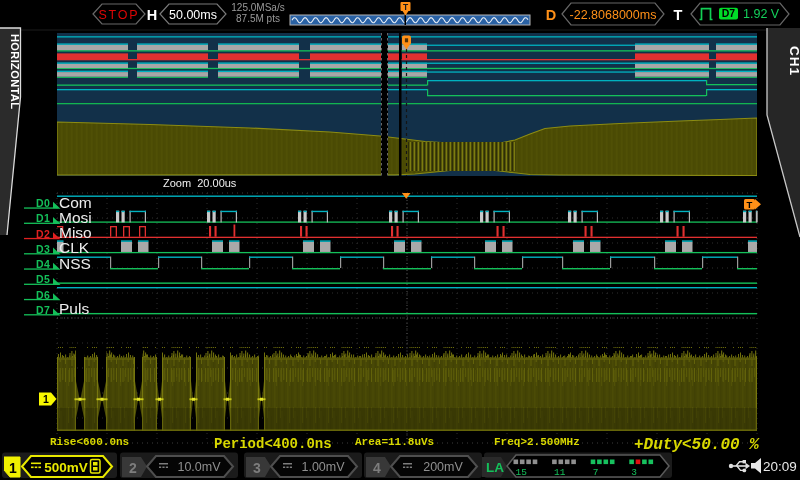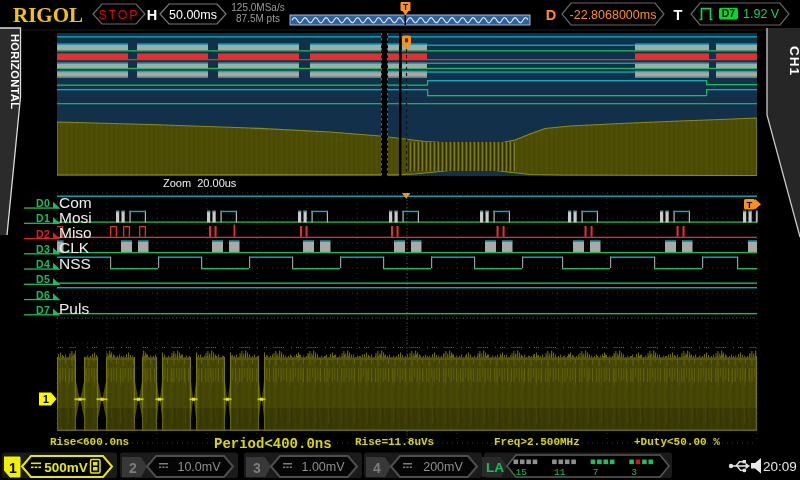--- a/index.html
+++ b/index.html
@@ -1,18 +1,17 @@
 <!DOCTYPE html>
 <html><head><meta charset="utf-8"><style>
 html,body{margin:0;padding:0;background:#000;}
 #scr{position:relative;width:800px;height:480px;background:#000;overflow:hidden;font-family:"Liberation Sans",sans-serif;}
 .abs{position:absolute;}
 </style></head><body>
 <div id="scr">
-<div class="abs" style="left:13px;top:3px;color:#f2c40f;font-family:'Liberation Serif',serif;font-weight:bold;font-size:21px;letter-spacing:0px;">RIGOL</div>
 <svg class="abs" style="left:0;top:0" width="800" height="32" viewBox="0 0 800 32">
       <path d="M93,14 L102,4 L136,4 L145,14 L136,24 L102,24 Z" fill="#000" stroke="#686868" stroke-width="1.2"></path>
       <text x="119" y="18.5" fill="#dd0505" font-size="12.5" text-anchor="middle" letter-spacing="1.8">STOP</text>
       <text x="152" y="19.5" fill="#fff" font-size="14.5" font-weight="bold" text-anchor="middle">H</text>
       <path d="M160,14 L169,4 L217,4 L226,14 L217,24 L169,24 Z" fill="#000" stroke="#7a7a7a" stroke-width="1.2"></path>
       <text x="193" y="18.5" fill="#fff" font-size="12.5" text-anchor="middle">50.00ms</text>
       <text x="258" y="11" fill="#9a9a9a" font-size="10" text-anchor="middle">125.0MSa/s</text>
       <text x="258" y="22" fill="#9a9a9a" font-size="10" text-anchor="middle">87.5M pts</text>
       <rect x="290" y="15" width="240" height="10" fill="#2a62a5" stroke="#b5b5b5" stroke-width="1"></rect>
       <path d="M292.0,20.2 L293.0,18.7 L294.0,17.8 L295.0,17.7 L296.0,18.4 L297.0,19.8 L298.0,21.3 L299.0,22.5 L300.0,22.8 L301.0,22.2 L302.0,21.0 L303.0,19.4 L304.0,18.2 L305.0,17.6 L306.0,17.9 L307.0,19.1 L308.0,20.6 L309.0,22.0 L310.0,22.7 L311.0,22.6 L312.0,21.7 L313.0,20.2 L314.0,18.7 L315.0,17.8 L316.0,17.7 L317.0,18.4 L318.0,19.8 L319.0,21.3 L320.0,22.5 L321.0,22.8 L322.0,22.2 L323.0,21.0 L324.0,19.4 L325.0,18.2 L326.0,17.6 L327.0,17.9 L328.0,19.1 L329.0,20.6 L330.0,22.0 L331.0,22.7 L332.0,22.6 L333.0,21.7 L334.0,20.2 L335.0,18.7 L336.0,17.8 L337.0,17.7 L338.0,18.4 L339.0,19.8 L340.0,21.3 L341.0,22.5 L342.0,22.8 L343.0,22.2 L344.0,21.0 L345.0,19.4 L346.0,18.2 L347.0,17.6 L348.0,17.9 L349.0,19.1 L350.0,20.6 L351.0,22.0 L352.0,22.7 L353.0,22.6 L354.0,21.7 L355.0,20.2 L356.0,18.7 L357.0,17.8 L358.0,17.7 L359.0,18.4 L360.0,19.8 L361.0,21.3 L362.0,22.5 L363.0,22.8 L364.0,22.2 L365.0,21.0 L366.0,19.4 L367.0,18.2 L368.0,17.6 L369.0,17.9 L370.0,19.1 L371.0,20.6 L372.0,22.0 L373.0,22.7 L374.0,22.6 L375.0,21.7 L376.0,20.2 L377.0,18.7 L378.0,17.8 L379.0,17.7 L380.0,18.4 L381.0,19.8 L382.0,21.3 L383.0,22.5 L384.0,22.8 L385.0,22.2 L386.0,21.0 L387.0,19.4 L388.0,18.2 L389.0,17.6 L390.0,17.9 L391.0,19.1 L392.0,20.6 L393.0,22.0 L394.0,22.7 L395.0,22.6 L396.0,21.7 L397.0,20.2 L398.0,18.7 L399.0,17.8 L400.0,17.7 L401.0,18.4 L402.0,19.8 L403.0,21.3 L404.0,22.5 L405.0,22.8 L406.0,22.2 L407.0,21.0 L408.0,19.4 L409.0,18.2 L410.0,17.6 L411.0,17.9 L412.0,19.1 L413.0,20.6 L414.0,22.0 L415.0,22.7 L416.0,22.6 L417.0,21.7 L418.0,20.2 L419.0,18.7 L420.0,17.8 L421.0,17.7 L422.0,18.4 L423.0,19.8 L424.0,21.3 L425.0,22.5 L426.0,22.8 L427.0,22.2 L428.0,21.0 L429.0,19.4 L430.0,18.2 L431.0,17.6 L432.0,17.9 L433.0,19.1 L434.0,20.6 L435.0,22.0 L436.0,22.7 L437.0,22.6 L438.0,21.7 L439.0,20.2 L440.0,18.7 L441.0,17.8 L442.0,17.7 L443.0,18.4 L444.0,19.8 L445.0,21.3 L446.0,22.5 L447.0,22.8 L448.0,22.2 L449.0,21.0 L450.0,19.4 L451.0,18.2 L452.0,17.6 L453.0,17.9 L454.0,19.1 L455.0,20.6 L456.0,22.0 L457.0,22.7 L458.0,22.6 L459.0,21.7 L460.0,20.2 L461.0,18.7 L462.0,17.8 L463.0,17.7 L464.0,18.4 L465.0,19.8 L466.0,21.3 L467.0,22.5 L468.0,22.8 L469.0,22.2 L470.0,21.0 L471.0,19.4 L472.0,18.2 L473.0,17.6 L474.0,17.9 L475.0,19.1 L476.0,20.6 L477.0,22.0 L478.0,22.7 L479.0,22.6 L480.0,21.7 L481.0,20.2 L482.0,18.7 L483.0,17.8 L484.0,17.7 L485.0,18.4 L486.0,19.8 L487.0,21.3 L488.0,22.5 L489.0,22.8 L490.0,22.2 L491.0,21.0 L492.0,19.4 L493.0,18.2 L494.0,17.6 L495.0,17.9 L496.0,19.1 L497.0,20.6 L498.0,22.0 L499.0,22.7 L500.0,22.6 L501.0,21.7 L502.0,20.2 L503.0,18.7 L504.0,17.8 L505.0,17.7 L506.0,18.4 L507.0,19.8 L508.0,21.3 L509.0,22.5 L510.0,22.8 L511.0,22.2 L512.0,21.0 L513.0,19.4 L514.0,18.2 L515.0,17.6 L516.0,17.9 L517.0,19.1 L518.0,20.6 L519.0,22.0 L520.0,22.7 L521.0,22.6 L522.0,21.7 L523.0,20.2 L524.0,18.7 L525.0,17.8 L526.0,17.7 L527.0,18.4 L528.0,19.8" fill="none" stroke="#e8eef5" stroke-width="1.1"></path>
@@ -485,23 +484,23 @@
       <text x="59" y="314.45" fill="#ededed" font-size="15.5" font-family="Liberation Sans">Puls</text>
       <path d="M402,193 L410.5,193 L406.2,198.8 Z" fill="#ff9018"></path>
       <rect x="744" y="199" width="11" height="10.5" rx="1.5" fill="#ff9018"></rect>
       <path d="M755,199 L761,204.2 L755,209.5 Z" fill="#ff9018"></path>
       <text x="749.5" y="207.5" fill="#000" font-size="9.5" font-weight="bold" text-anchor="middle">T</text>
       <path d="M39,392.5 L51,392.5 L56.5,399 L51,405.5 L39,405.5 Z" fill="#f8f800"></path>
       <text x="46" y="403" fill="#000" font-size="10.5" font-weight="bold" text-anchor="middle">1</text>
     </svg>
 <div class="abs" style="left:50px;top:436px;color:#d8d800;font-size:11px;font-weight:bold;font-family:'Liberation Mono',monospace;">Rise&lt;600.0ns</div>
 <div class="abs" style="left:214px;top:436px;color:#d8d800;font-size:14px;font-weight:bold;font-family:'Liberation Mono',monospace;">Period&lt;400.0ns</div>
-<div class="abs" style="left:355px;top:436px;color:#d8d800;font-size:11px;font-weight:bold;font-family:'Liberation Mono',monospace;">Rise=11.8uVs</div>
+<div class="abs" style="left:355px;top:436px;color:#d8d800;font-size:11px;font-weight:bold;font-family:'Liberation Mono',monospace;">Area=11.8uVs</div>
 <div class="abs" style="left:494px;top:436px;color:#d8d800;font-size:11px;font-weight:bold;font-family:'Liberation Mono',monospace;text-align:right;">Freq&gt;2.500MHz</div>
-<div class="abs" style="left:634px;top:436px;color:#d8d800;font-size:11px;font-weight:bold;font-family:'Liberation Mono',monospace;">+Duty&lt;50.00 %</div>
+<div class="abs" style="left:634px;top:436px;color:#d8d800;font-size:16px;font-weight:bold;font-family:'Liberation Mono',monospace;font-style:italic;">+Duty&lt;50.00 %</div>
 <svg class="abs" style="left:0;top:450px" width="800" height="30" viewBox="0 450 800 30">
       <rect x="2" y="452.5" width="115" height="25.5" rx="3" fill="#1b1b1b"></rect>
       <rect x="120" y="452.5" width="118" height="25.5" rx="3" fill="#1b1b1b"></rect>
       <rect x="244" y="452.5" width="118" height="25.5" rx="3" fill="#1b1b1b"></rect>
       <rect x="364" y="452.5" width="118" height="25.5" rx="3" fill="#1b1b1b"></rect>
       <rect x="484" y="452.5" width="188" height="25.5" rx="3" fill="#1b1b1b"></rect>
       <path d="M4,457 L20,457 L20,477 L10,477 L4,470 Z" fill="#f0f000"></path>
       <path d="M4,457 L20,457 L20,477 L10,477 L4,470" fill="none" stroke="#f0f000"></path>
       <text x="13" y="472.5" fill="#000" font-size="14" font-weight="bold" text-anchor="middle">1</text>
       <path d="M22,466.5 L31,456.0 L103,456.0 L112,466.5 L103,477.0 L31,477.0 Z" fill="#000" stroke="#e8e800" stroke-width="2"></path>

